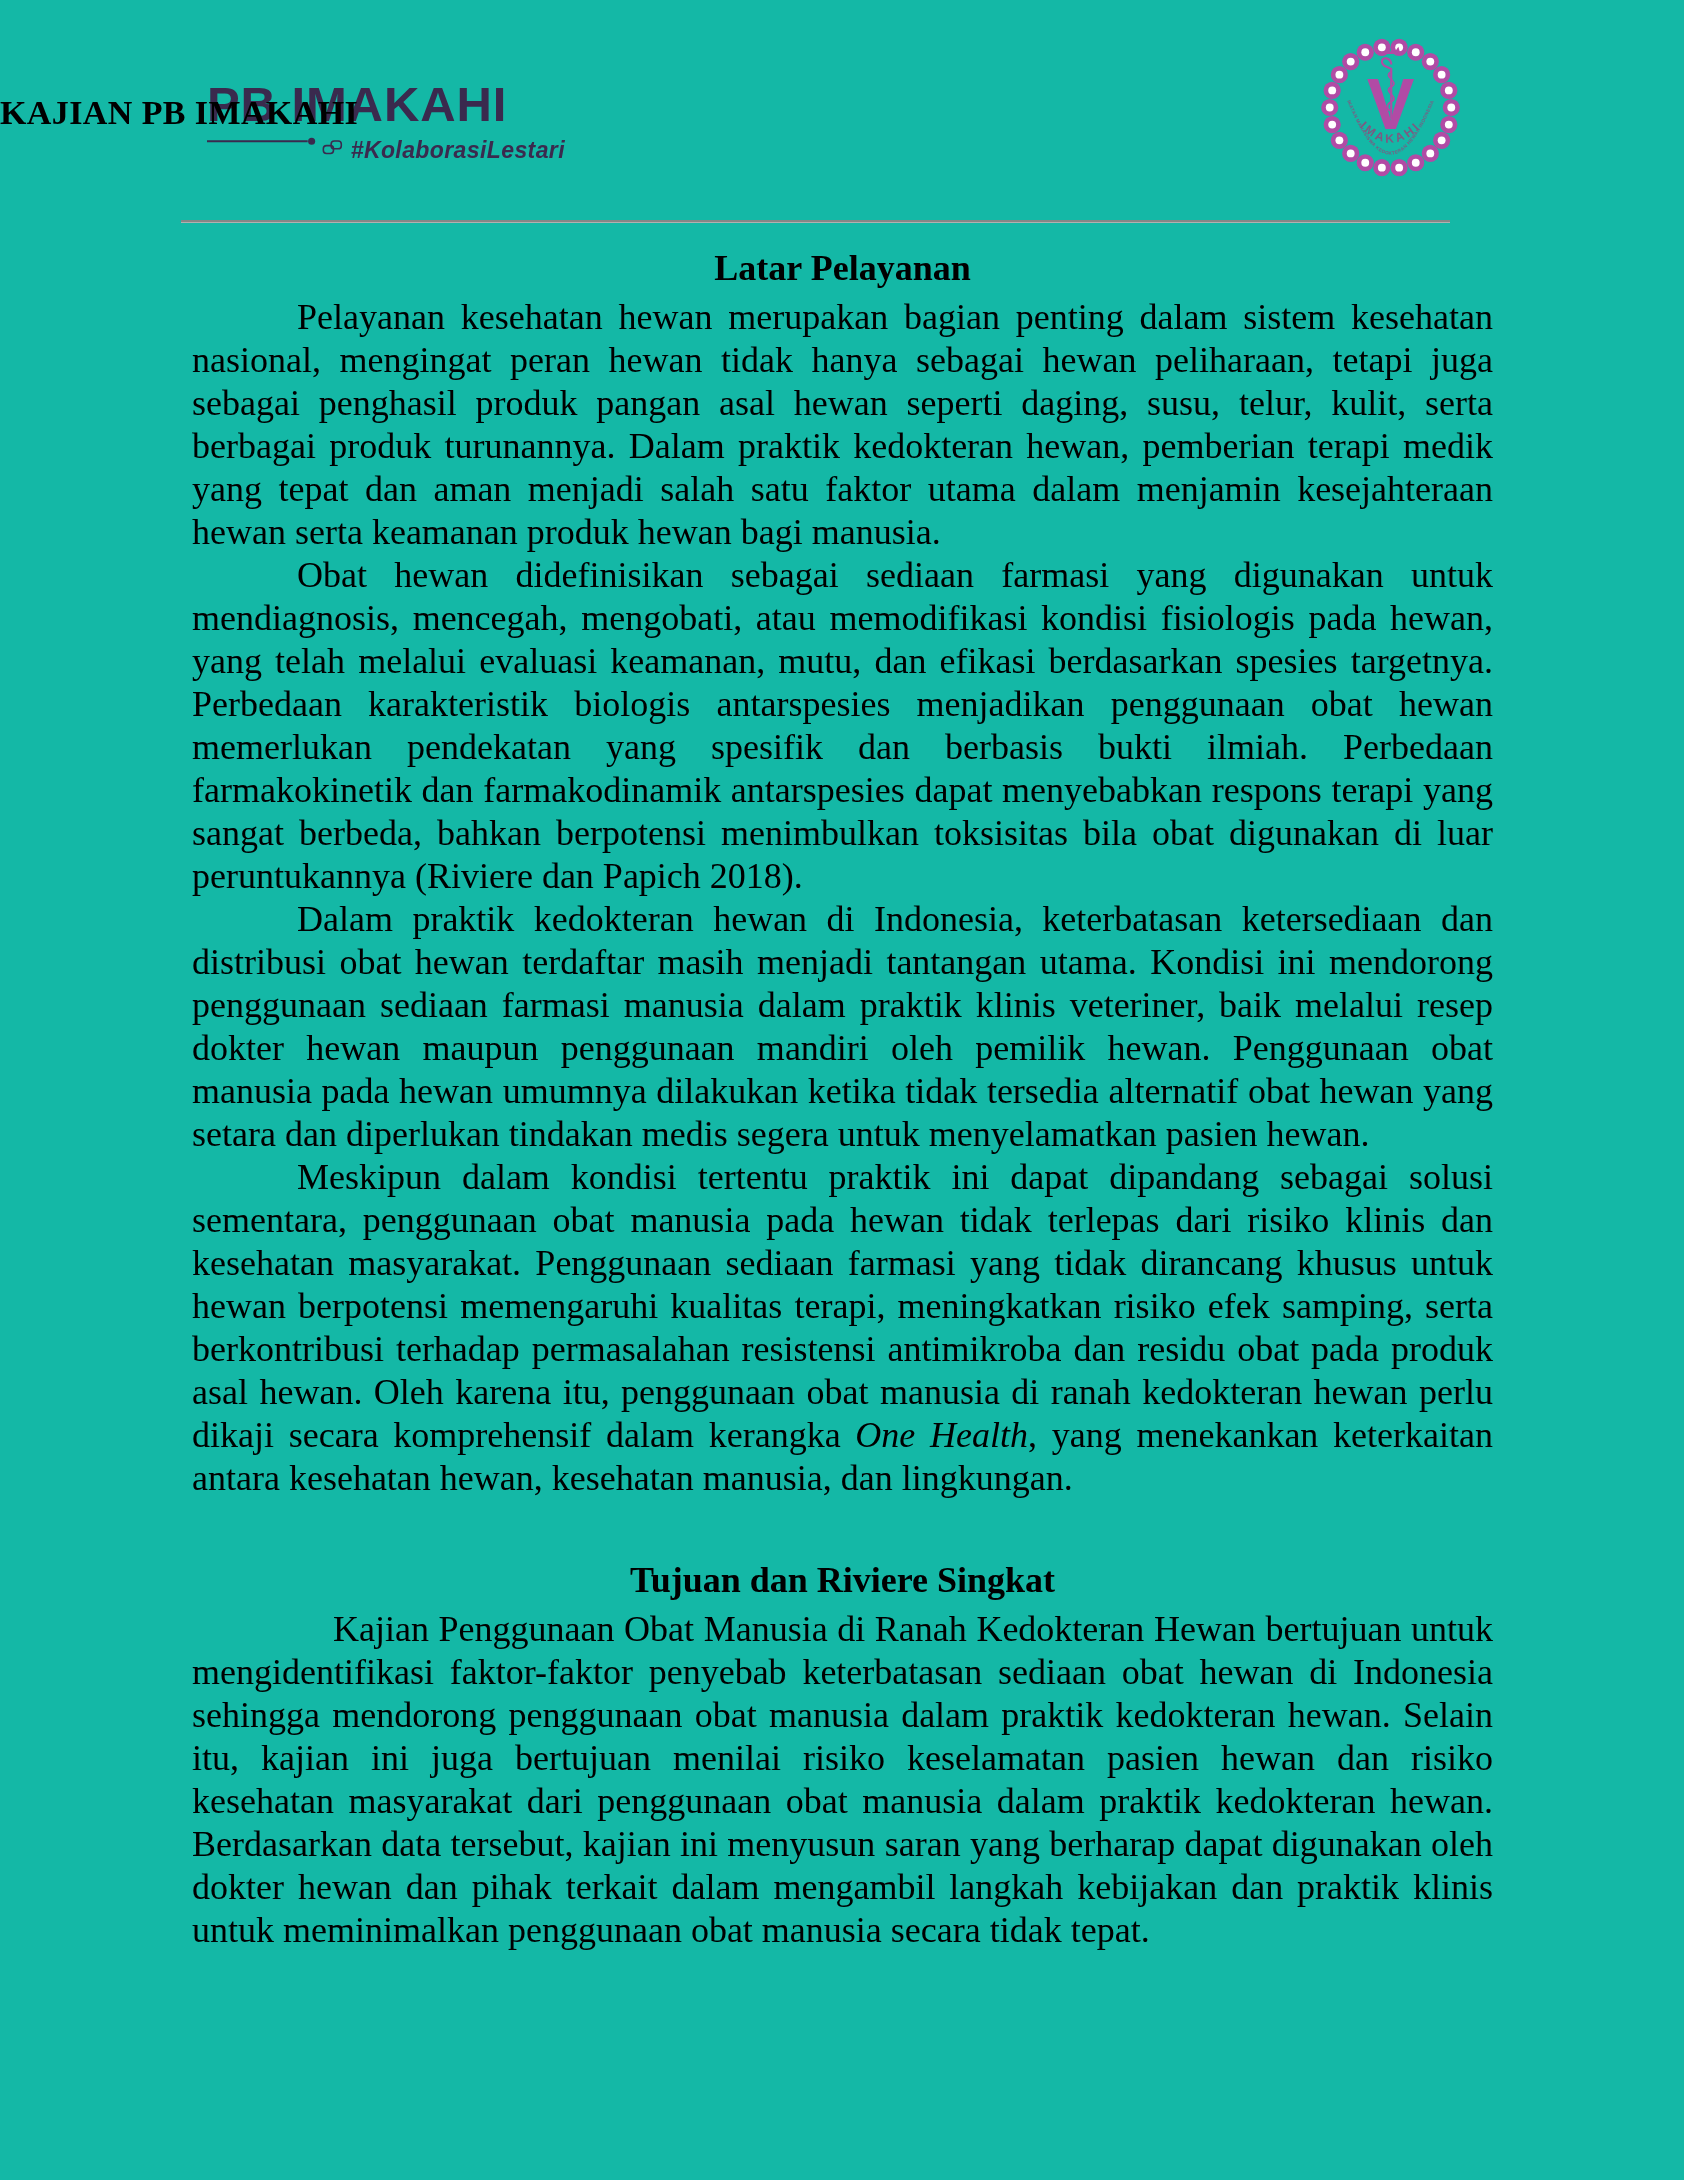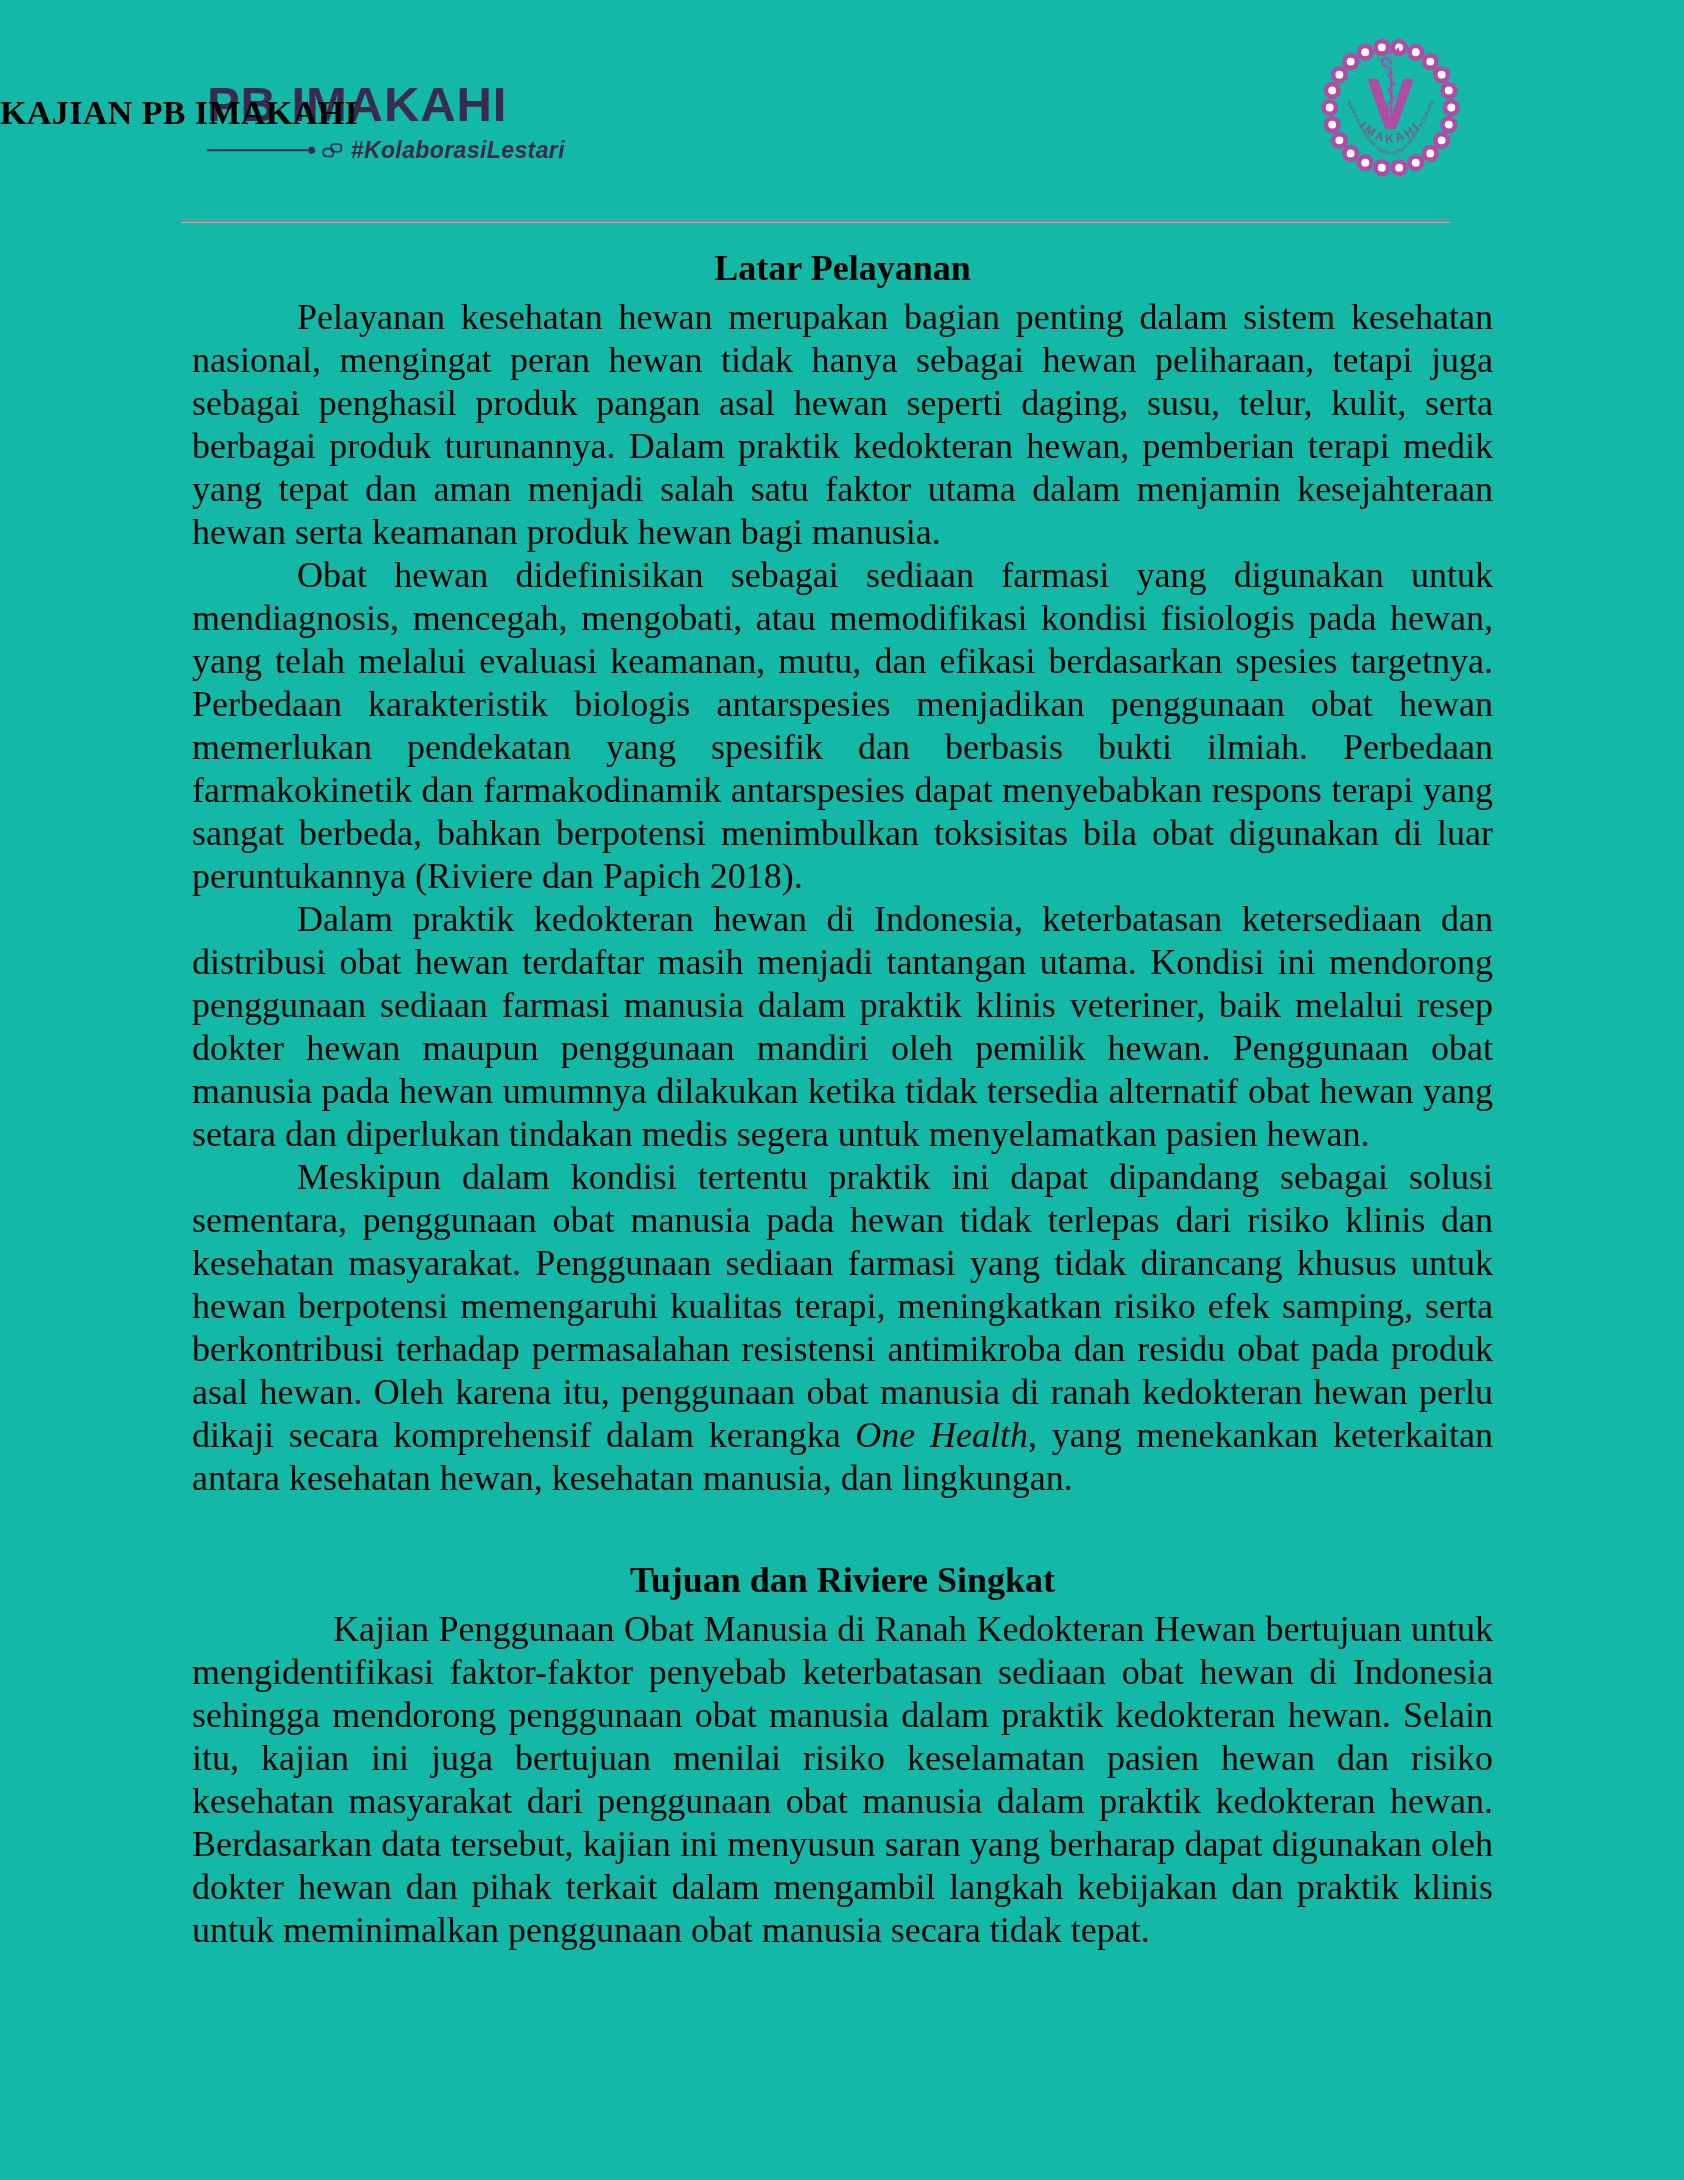--- a/index.html
+++ b/index.html
@@ -14,21 +14,21 @@
   }
   .page { position:absolute; inset:0; background:#14b8a6; }
 
   
   .logo-left { position:absolute; left:207px; top:80px; width:358px; }
   .wordmark {
     font-family:"Liberation Sans","DejaVu Sans",sans-serif;
     font-weight:bold; font-size:49px; line-height:1;
     letter-spacing:0.9px; color:var(--purple,#3a2a4e); white-space:nowrap;
   }
-  .tagline-row { display:flex; align-items:center; margin-top:7.7px; gap:4.3px; }
+  .tagline-row { display:flex; align-items:flex-start; margin-top:7.7px; gap:4.3px; }
   .tagline {
     font-family:"Liberation Sans","DejaVu Sans",sans-serif;
     font-weight:bold; font-style:italic; font-size:23px;
     color:var(--purple,#3a2a4e); letter-spacing:0.4px; white-space:nowrap;
   }
   .doc-title {
     position:absolute; left:0; right:34px; top:94px;
     text-align:left; font-size:34px; font-weight:bold; letter-spacing:0.4px;
     color:#000;
   }

